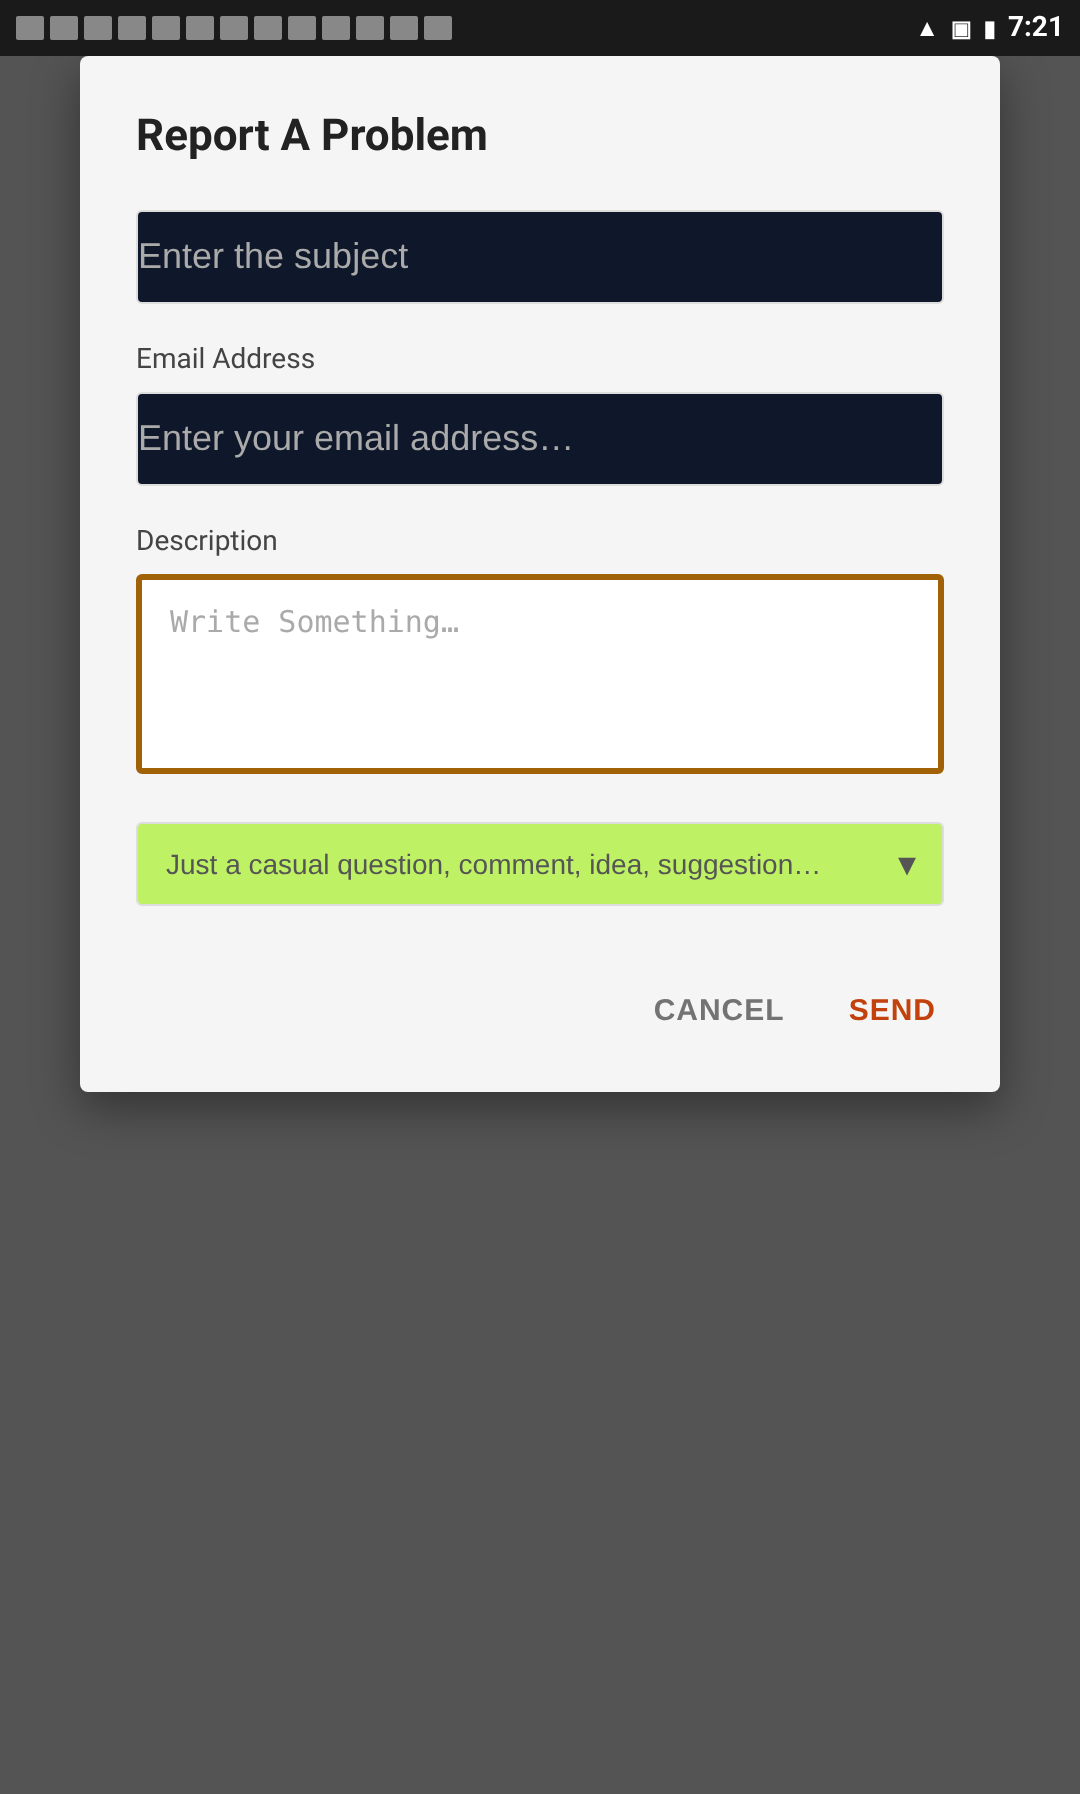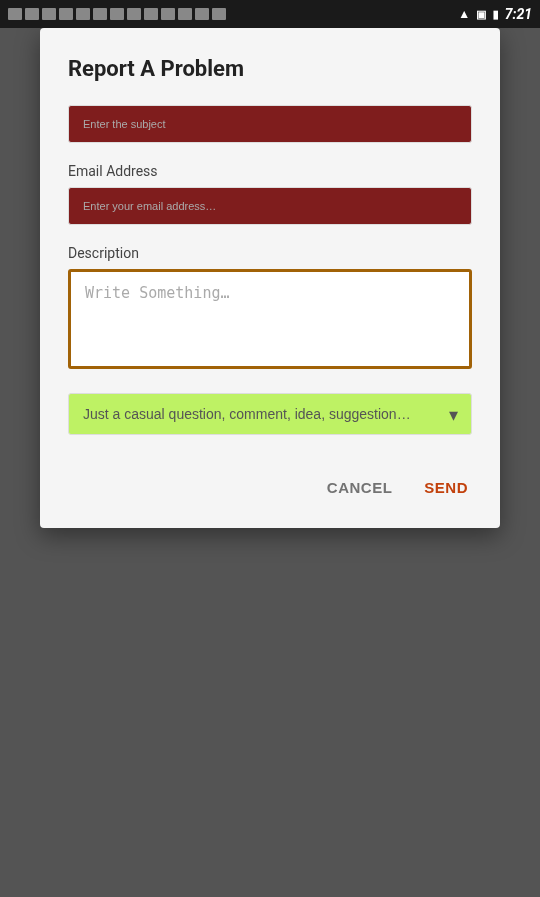--- a/index.html
+++ b/index.html
@@ -47,21 +47,20 @@
       gap: 6px;
       color: white;
       font-size: 13px;
       font-weight: bold;
     }
 
     .time {
       color: white;
       font-size: 14px;
       font-weight: bold;
-      font-style: italic;
     }
 
     .overlay-bg {
       position: absolute;
       top: 28px;
       left: 0;
       width: 100%;
       height: calc(100% - 28px);
       background-color: rgba(80, 80, 80, 0.85);
       display: flex;
@@ -86,25 +85,25 @@
 
     .field-label {
       font-size: 14px;
       color: #444;
       margin-bottom: 8px;
       font-weight: 400;
     }
 
     .text-input {
       width: 100%;
-      padding: 12px 14px;
+      padding: 12px 0;
       border: 1px solid #ddd;
       border-radius: 3px;
-      background: #7f1d1d;
-      font-size: 11px;
+      background: #0f172a;
+      font-size: 18px;
       color: #999;
       outline: none;
       margin-bottom: 20px;
     }
 
     .text-input::placeholder {
       color: #aaa;
     }
 
     .textarea-input {

